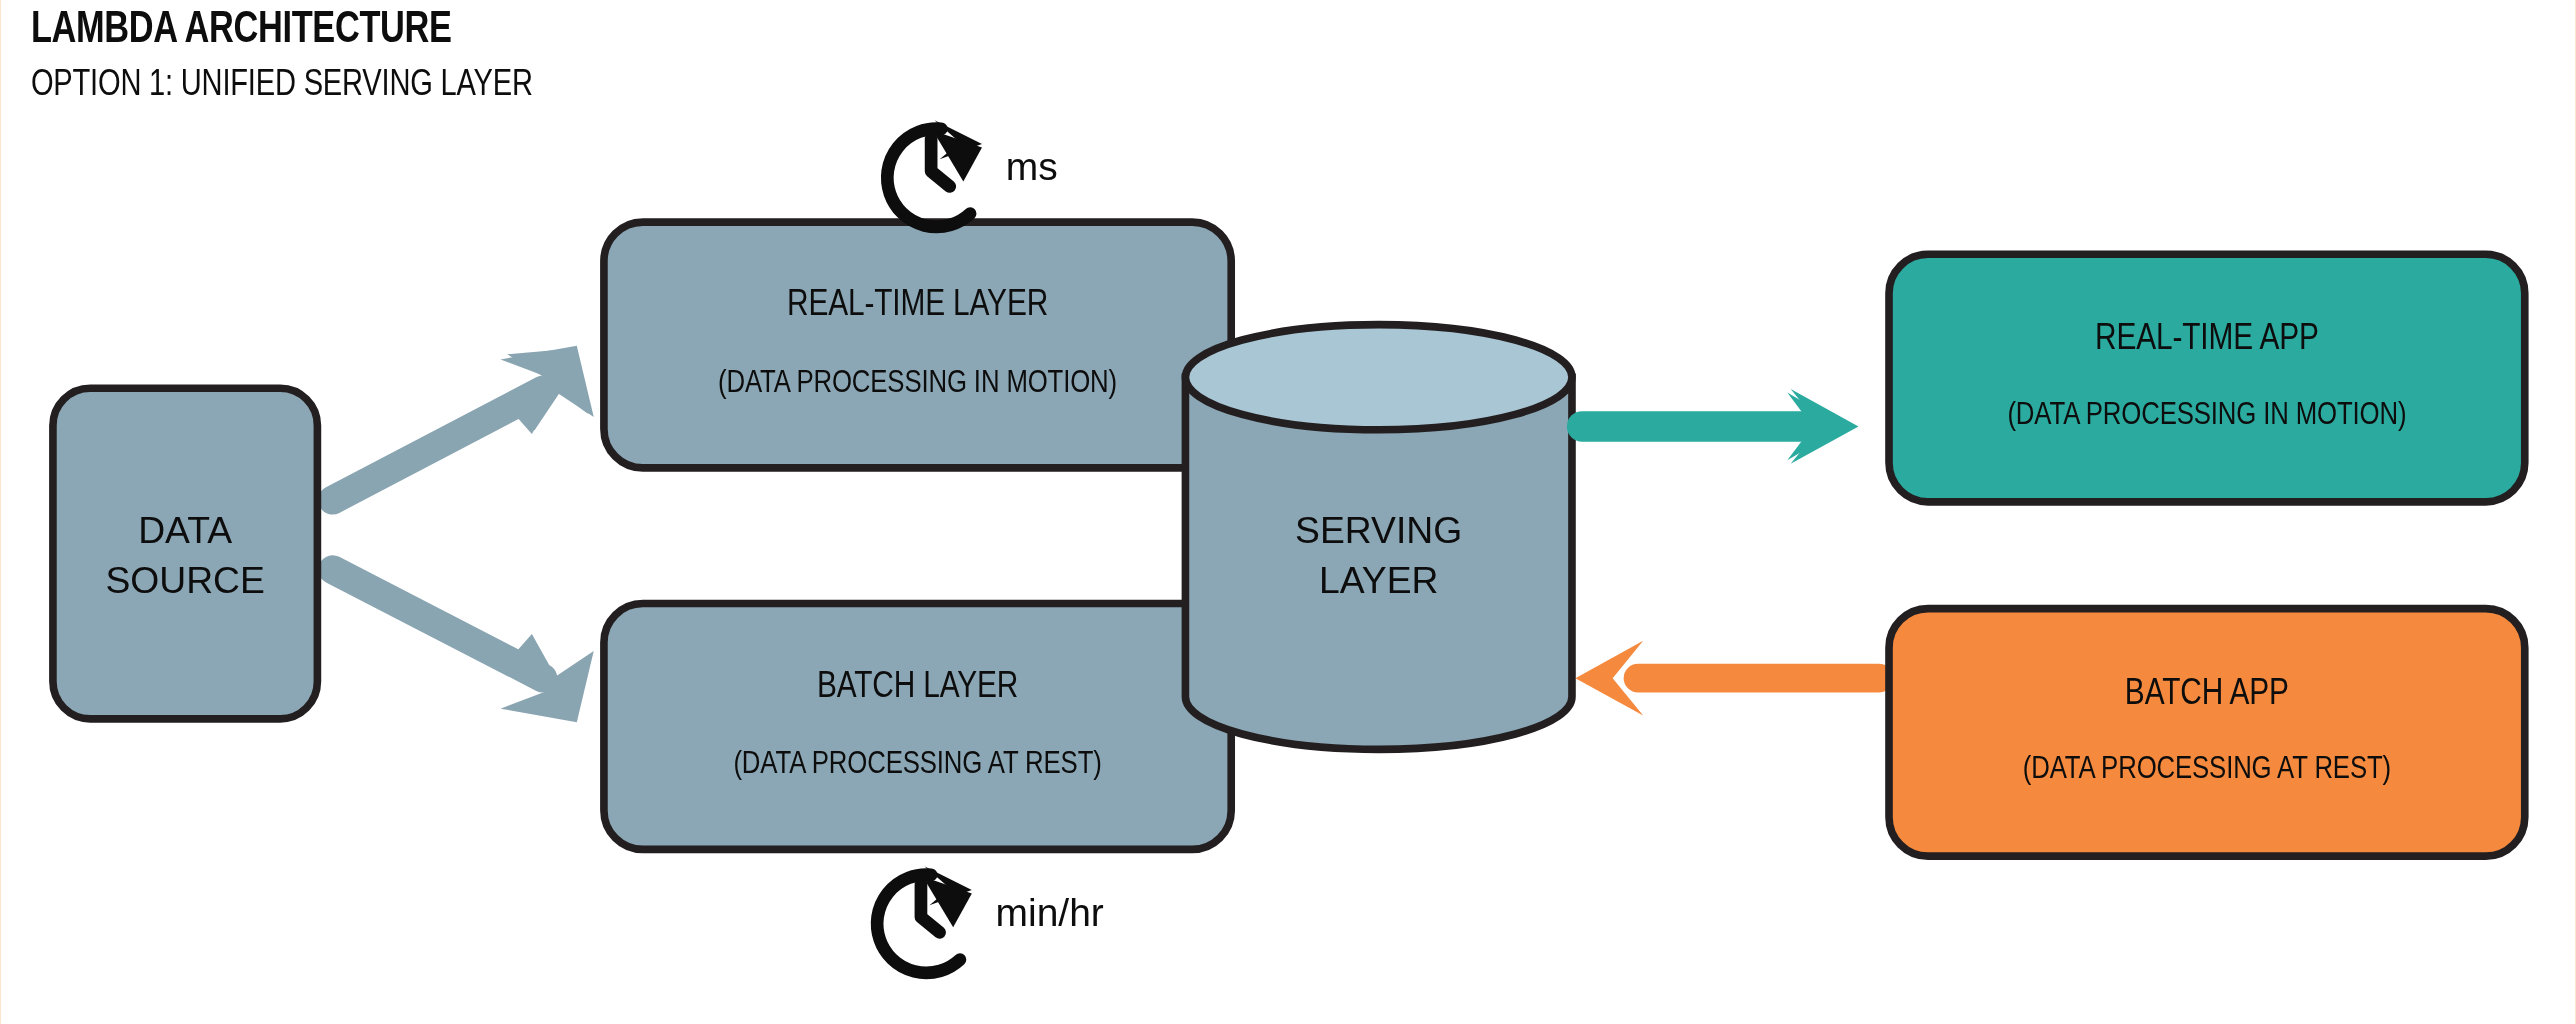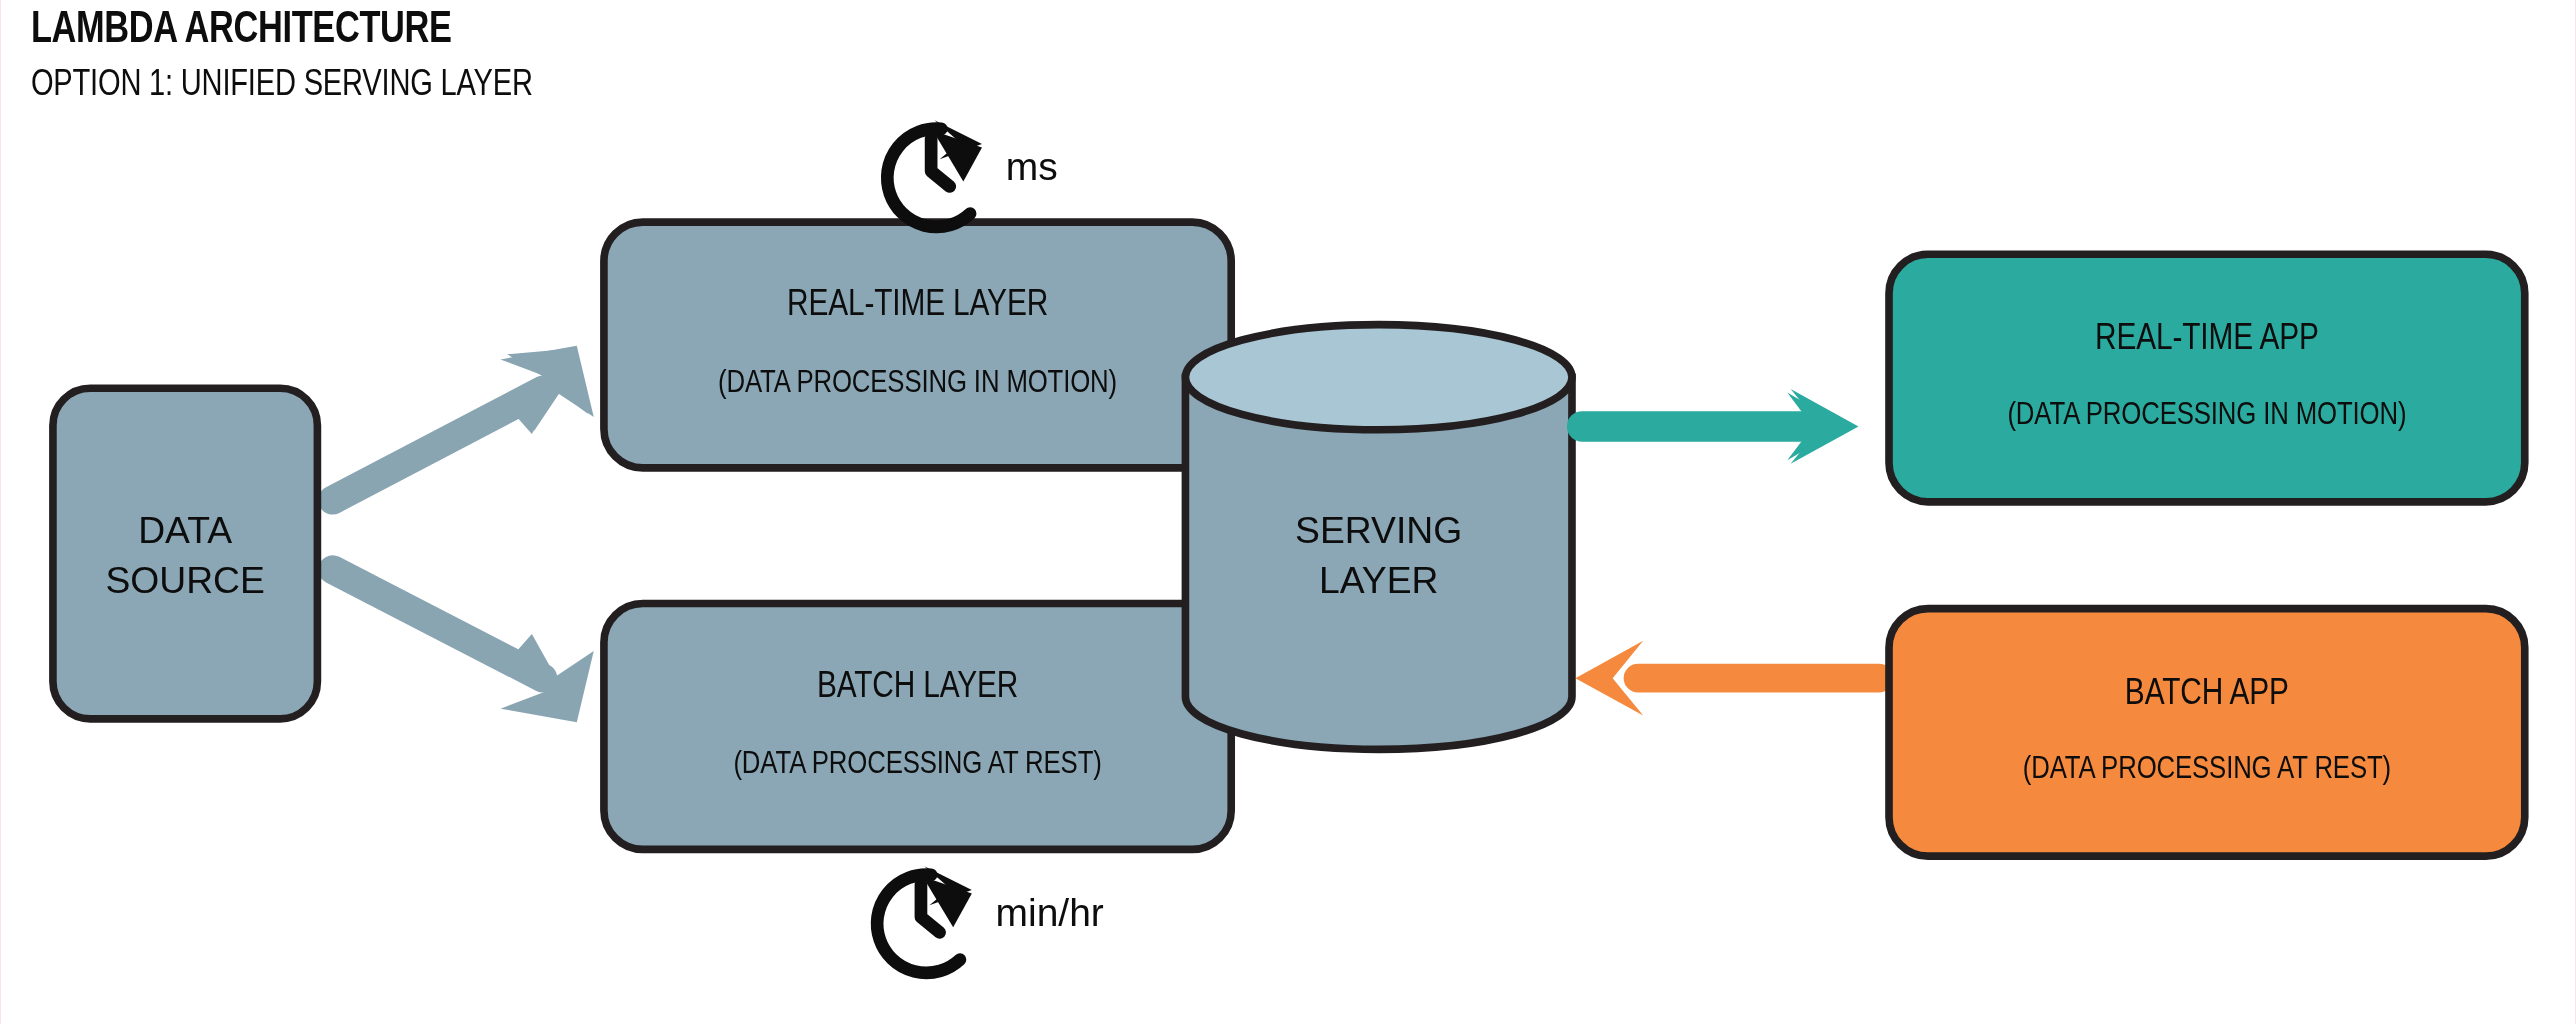--- a/index.html
+++ b/index.html
@@ -10,21 +10,21 @@
   body {
     width: 2576px;
     height: 1024px;
     overflow: hidden;
     font-family: "Liberation Sans", sans-serif;
   }
   #diagram-root {
     position: relative;
     width: 2576px;
     height: 1024px;
-    background: #f9a8d4;
+    background: #fdba74;
   }
   svg#lambda-svg {
     display: block;
     width: 2576px;
     height: 1024px;
   }
   .title-main {
     font-family: "Liberation Sans", sans-serif;
     font-weight: bold;
     font-size: 52px;

